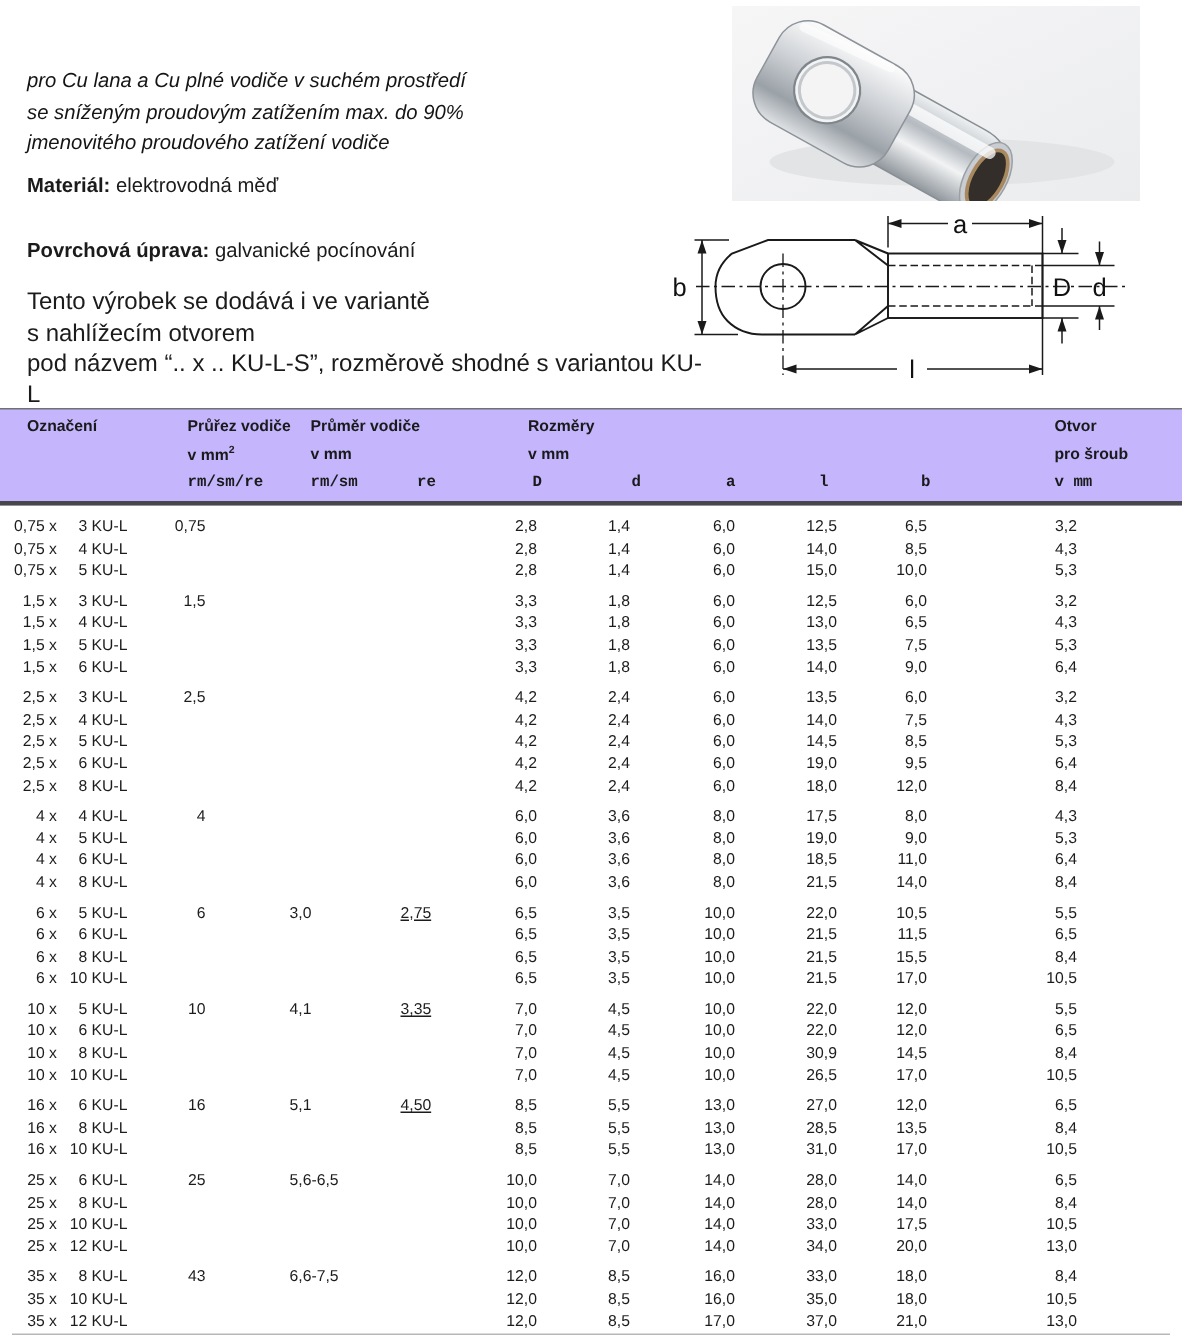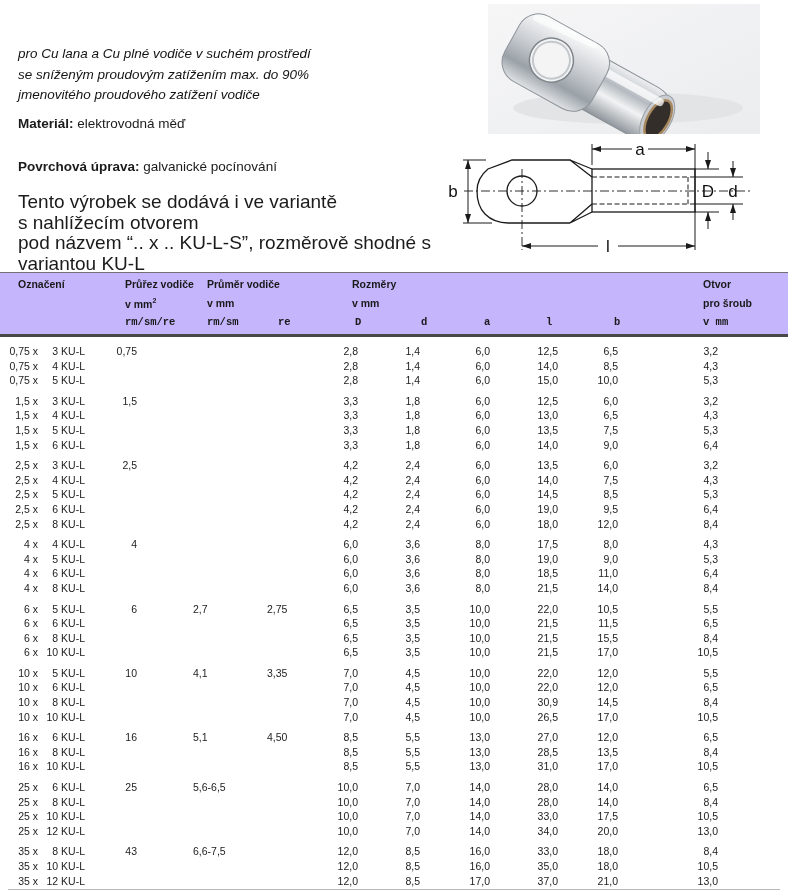--- a/index.html
+++ b/index.html
@@ -8,21 +8,21 @@
     background:#ffffff; color:#1b1b1b;
     font-family:"Liberation Sans", sans-serif;
   }
   
   .blk { position:absolute; left:18px; white-space:pre-line;margin-top:27px; }
   .intro { top:17px; width:430px; font-style:italic; font-size:13.5px; line-height:20.5px; color:#141414; }
   .kv { font-size:13.5px; line-height:17px; white-space:normal; }
   .kv b { font-weight:bold; }
   .material { top:88px; }
   .surface  { top:131px; }
-  .variant  { top:165px; width:450px; font-size:19px; line-height:20.5px; }
+  .variant  { top:165px; width:450px; font-size:16px; line-height:20.5px; }
   
   .photo   { position:absolute; left:488px; top:4px; }
   .diagram { position:absolute; left:440px; top:138px; }
   .dimtext { font-family:"Liberation Sans",sans-serif; font-size:17px; fill:#111; }
   
   .table { position:absolute; left:0; top:272px; width:788px; }
   .thead {
     position:relative; height:61px; background:#c4b5fd;
     border-top:1.5px solid #717173; border-bottom:3px solid #48484a;
     box-sizing:content-box;
@@ -32,21 +32,21 @@
   .hr1 { top:5px; } .hr2 { top:24px; } .hr3 { top:43px;font-family:Liberation Mono, monospace; }
   .tbody { padding-top:7px; }
   .row-group { margin-top:6px; }
   .row-group:first-child { margin-top:0; }
   .row { display:flex; height:14.6px; line-height:14.6px; font-size:10.5px; padding-left:8px; color:#1c1c1c; }
   .c { flex:none; text-align:right; white-space:nowrap; }
   .c0 { width:30px; }
   .c1 { width:47px; }
   .c2 { width:52px; }
   .c3 { width:73px; text-align:left; padding-left:56px; box-sizing:border-box; }
-  .c4 { width:77px; text-align:right; padding-left:57px; box-sizing:border-box; }
+  .c4 { width:77px; text-align:right; padding-left:57px; box-sizing:border-box;text-decoration:underline; }
   .c5 { width:71px; }
   .c6 { width:62px; }
   .c7 { width:70px; }
   .c8 { width:68px; }
   .c9 { width:60px; }
   .c10{ width:100px; }
   .bottom-rule { position:absolute; left:8px; top:889px; width:772px; border-top:1px solid #b8b8b8; }
 </style>
 </head>
 <body>
@@ -387,21 +387,21 @@
           <span class="c c8">21,5</span>
           <span class="c c9">14,0</span>
           <span class="c c10">8,4</span>
         </div>
       </div>
       <div class="row-group">
         <div class="row">
           <span class="c c0">6 x</span>
           <span class="c c1">5 KU-L</span>
           <span class="c c2">6</span>
-          <span class="c c3">2,7</span>
+          <span class="c c3">3,0</span>
           <span class="c c4">2,75</span>
           <span class="c c5">6,5</span>
           <span class="c c6">3,5</span>
           <span class="c c7">10,0</span>
           <span class="c c8">22,0</span>
           <span class="c c9">10,5</span>
           <span class="c c10">5,5</span>
         </div>
         <div class="row">
           <span class="c c0">6 x</span>

